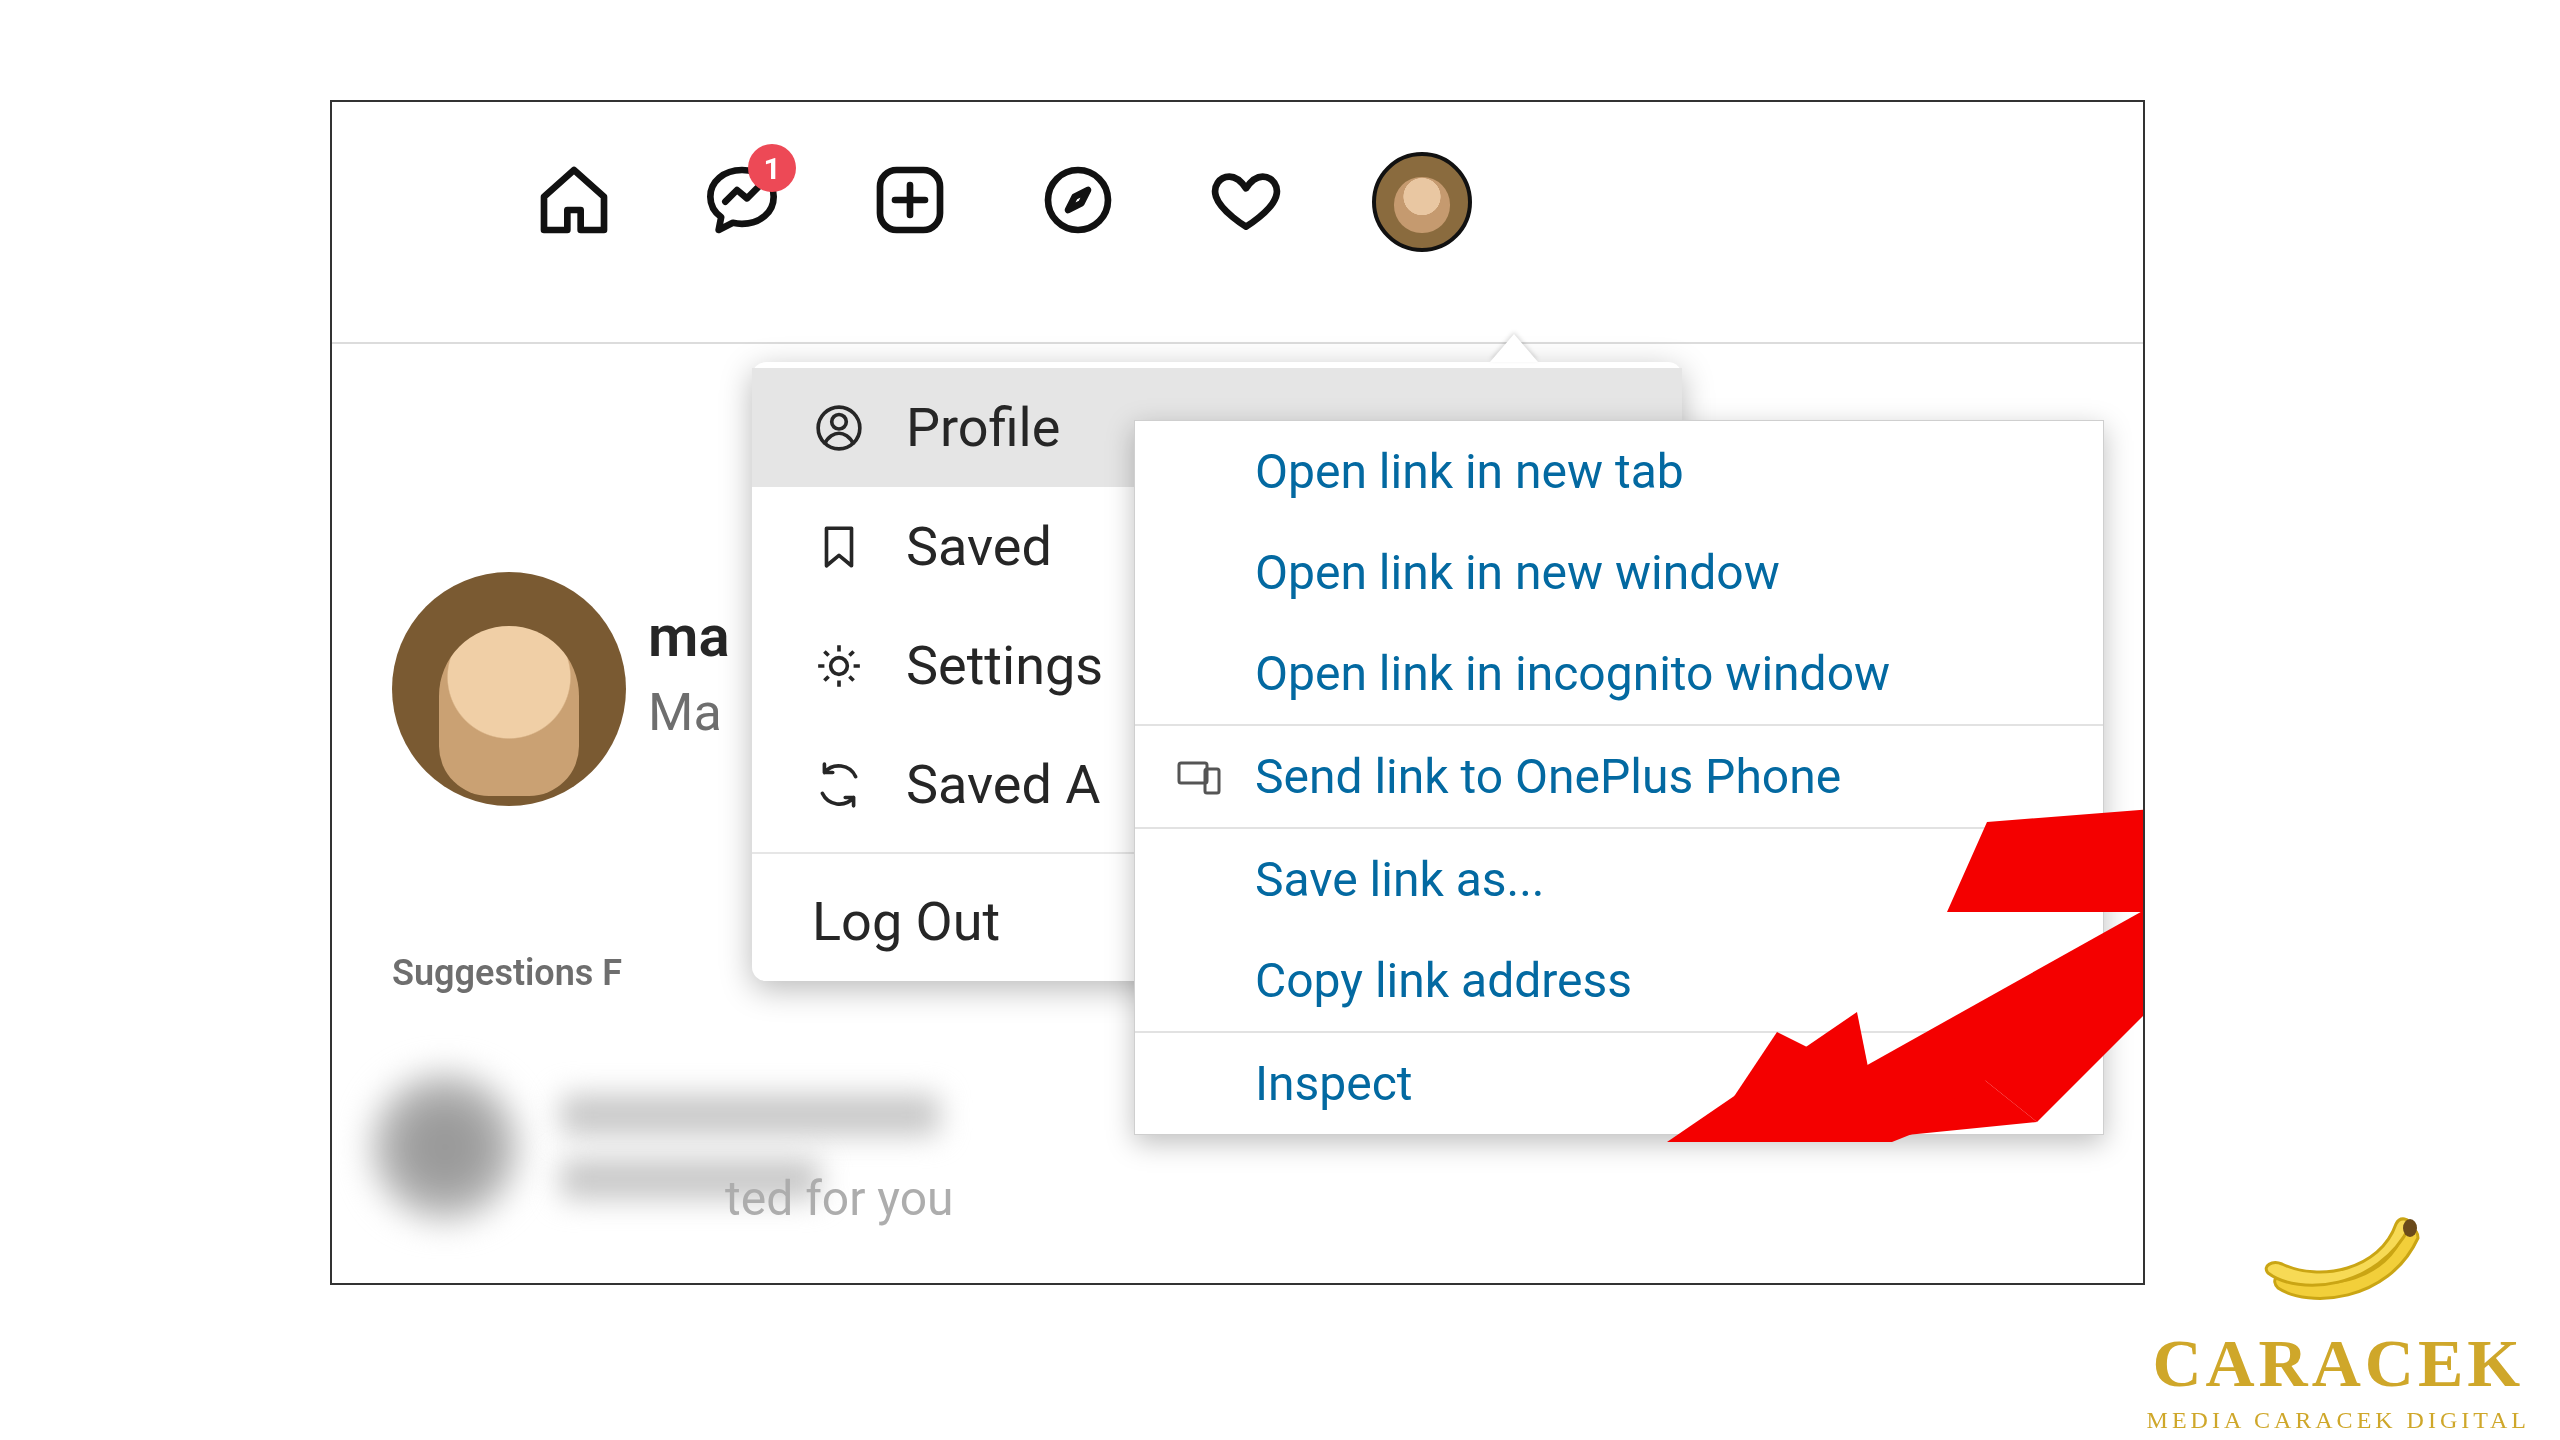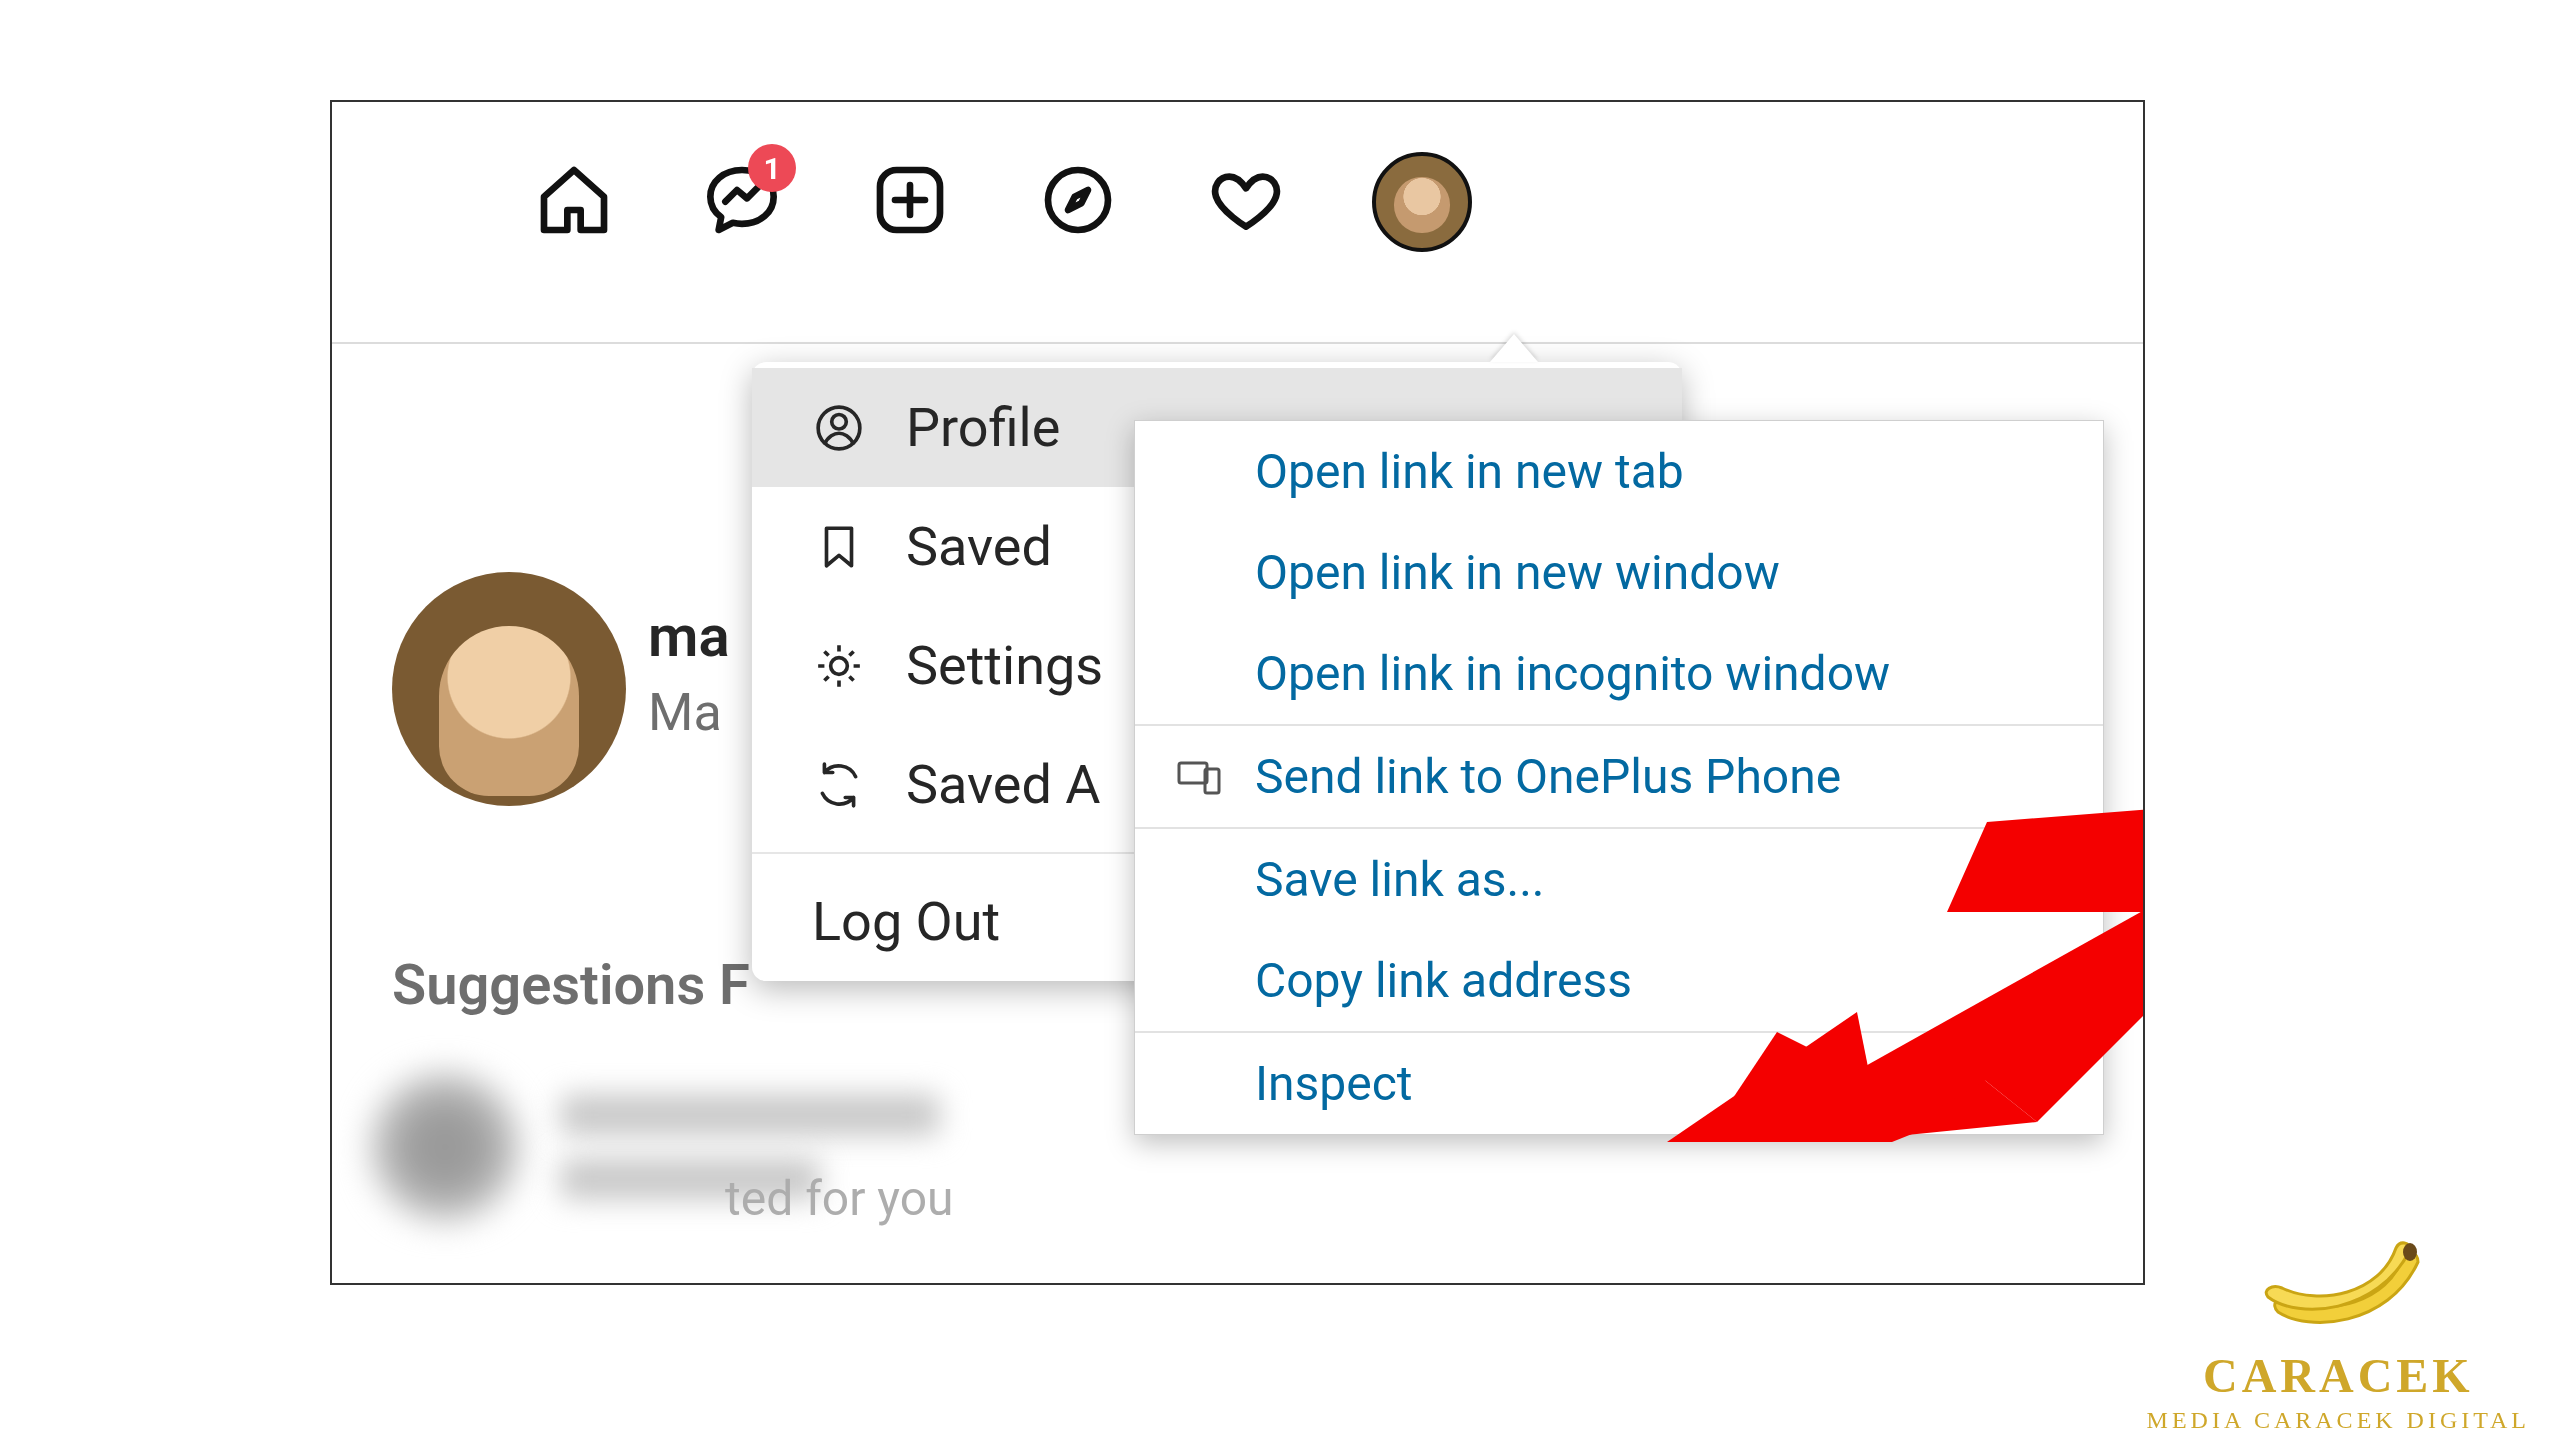--- a/index.html
+++ b/index.html
@@ -147,21 +147,21 @@
     position: absolute;
     left: 316px; top: 500px;
     color:#262626;
   }
   .profile-text .uname { font-size: 58px; font-weight: 600; }
   .profile-text .dname { font-size: 52px; color:#6e6e6e; margin-top: 12px; }
 
   .suggestions-label {
     position: absolute;
     left: 60px; top: 850px;
-    font-size: 56px;
+    font-size: 36px;
     color: #6e6e6e;
     font-weight: 600;
   }
 
   .blur-row {
     position: absolute;
     left: 38px; top: 960px;
     width: 660px; height: 170px;
     display:flex; align-items:center; gap:40px;
   }
@@ -204,21 +204,21 @@
     right: 30px; bottom: 6px;
     text-align:center;
     z-index: 80;
     font-family: Georgia, "Times New Roman", serif;
   }
   .watermark .banana {
     width: 200px; height: 140px;
     margin: 0 auto 6px auto;
   }
   .watermark .brand {
-    font-size: 48px;
+    font-size: 68px;
     letter-spacing: 4px;
     color: #cfa72a;
     font-weight: 700;
   }
   .watermark .sub {
     font-size: 24px;
     letter-spacing: 4px;
     color: #cfa72a;
     margin-top: 4px;
   }

